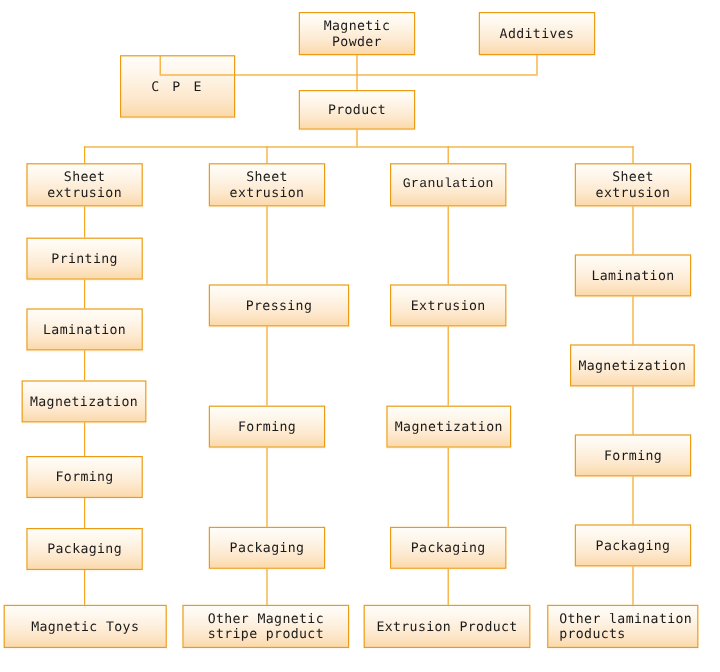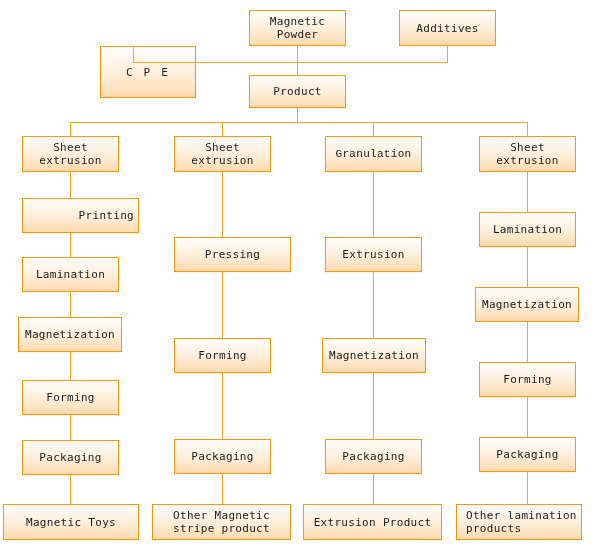--- a/index.html
+++ b/index.html
@@ -97,21 +97,21 @@
   <div class="ln v" style="left:222px; top:122px; height:14px;"></div>
   <div class="ln v" style="left:373px; top:122px; height:14px;"></div>
   <div class="ln v" style="left:527px; top:122px; height:14px;"></div>
 
   <div class="node" style="left:22px; top:136px; width:97px; height:36px;">
     <span class="txt">Sheet
 extrusion</span>
   </div>
   <div class="ln v" style="left:70px; top:172px; height:26px;"></div>
 
-  <div class="node" style="left:22px; top:198px; width:117px; height:35px;justify-content:flex-end;">
+  <div class="node" style="left:22px; top:198px; width:97px; height:35px;">
     <span class="txt">Printing</span>
   </div>
   <div class="ln v" style="left:70px; top:233px; height:24px;"></div>
 
   <div class="node" style="left:22px; top:257px; width:97px; height:35px;">
     <span class="txt">Lamination</span>
   </div>
   <div class="ln v" style="left:70px; top:292px; height:25px;"></div>
 
   <div class="node" style="left:18px; top:317px; width:104px; height:35px;">

